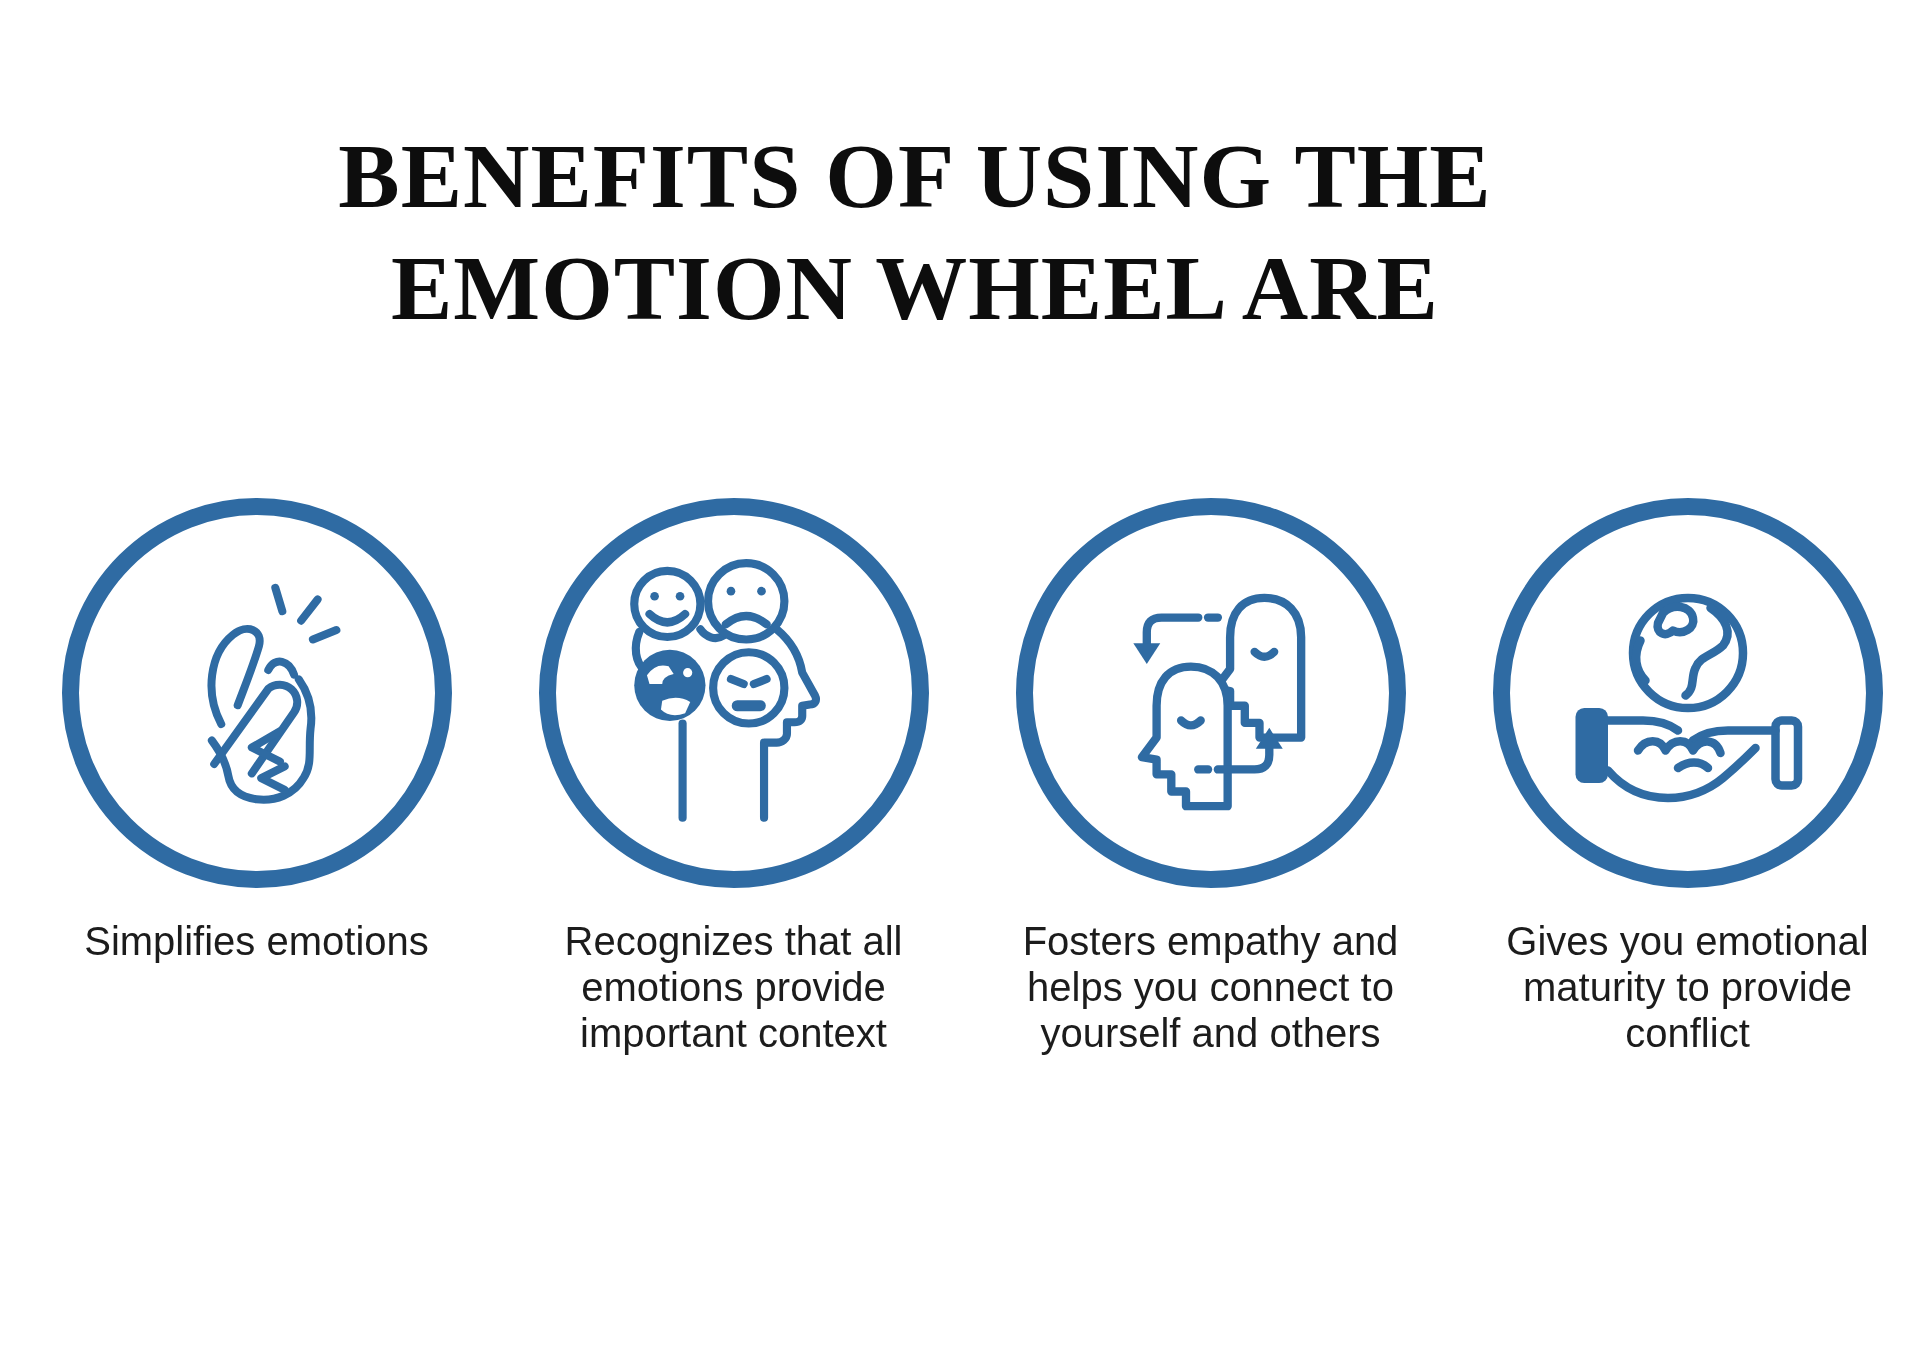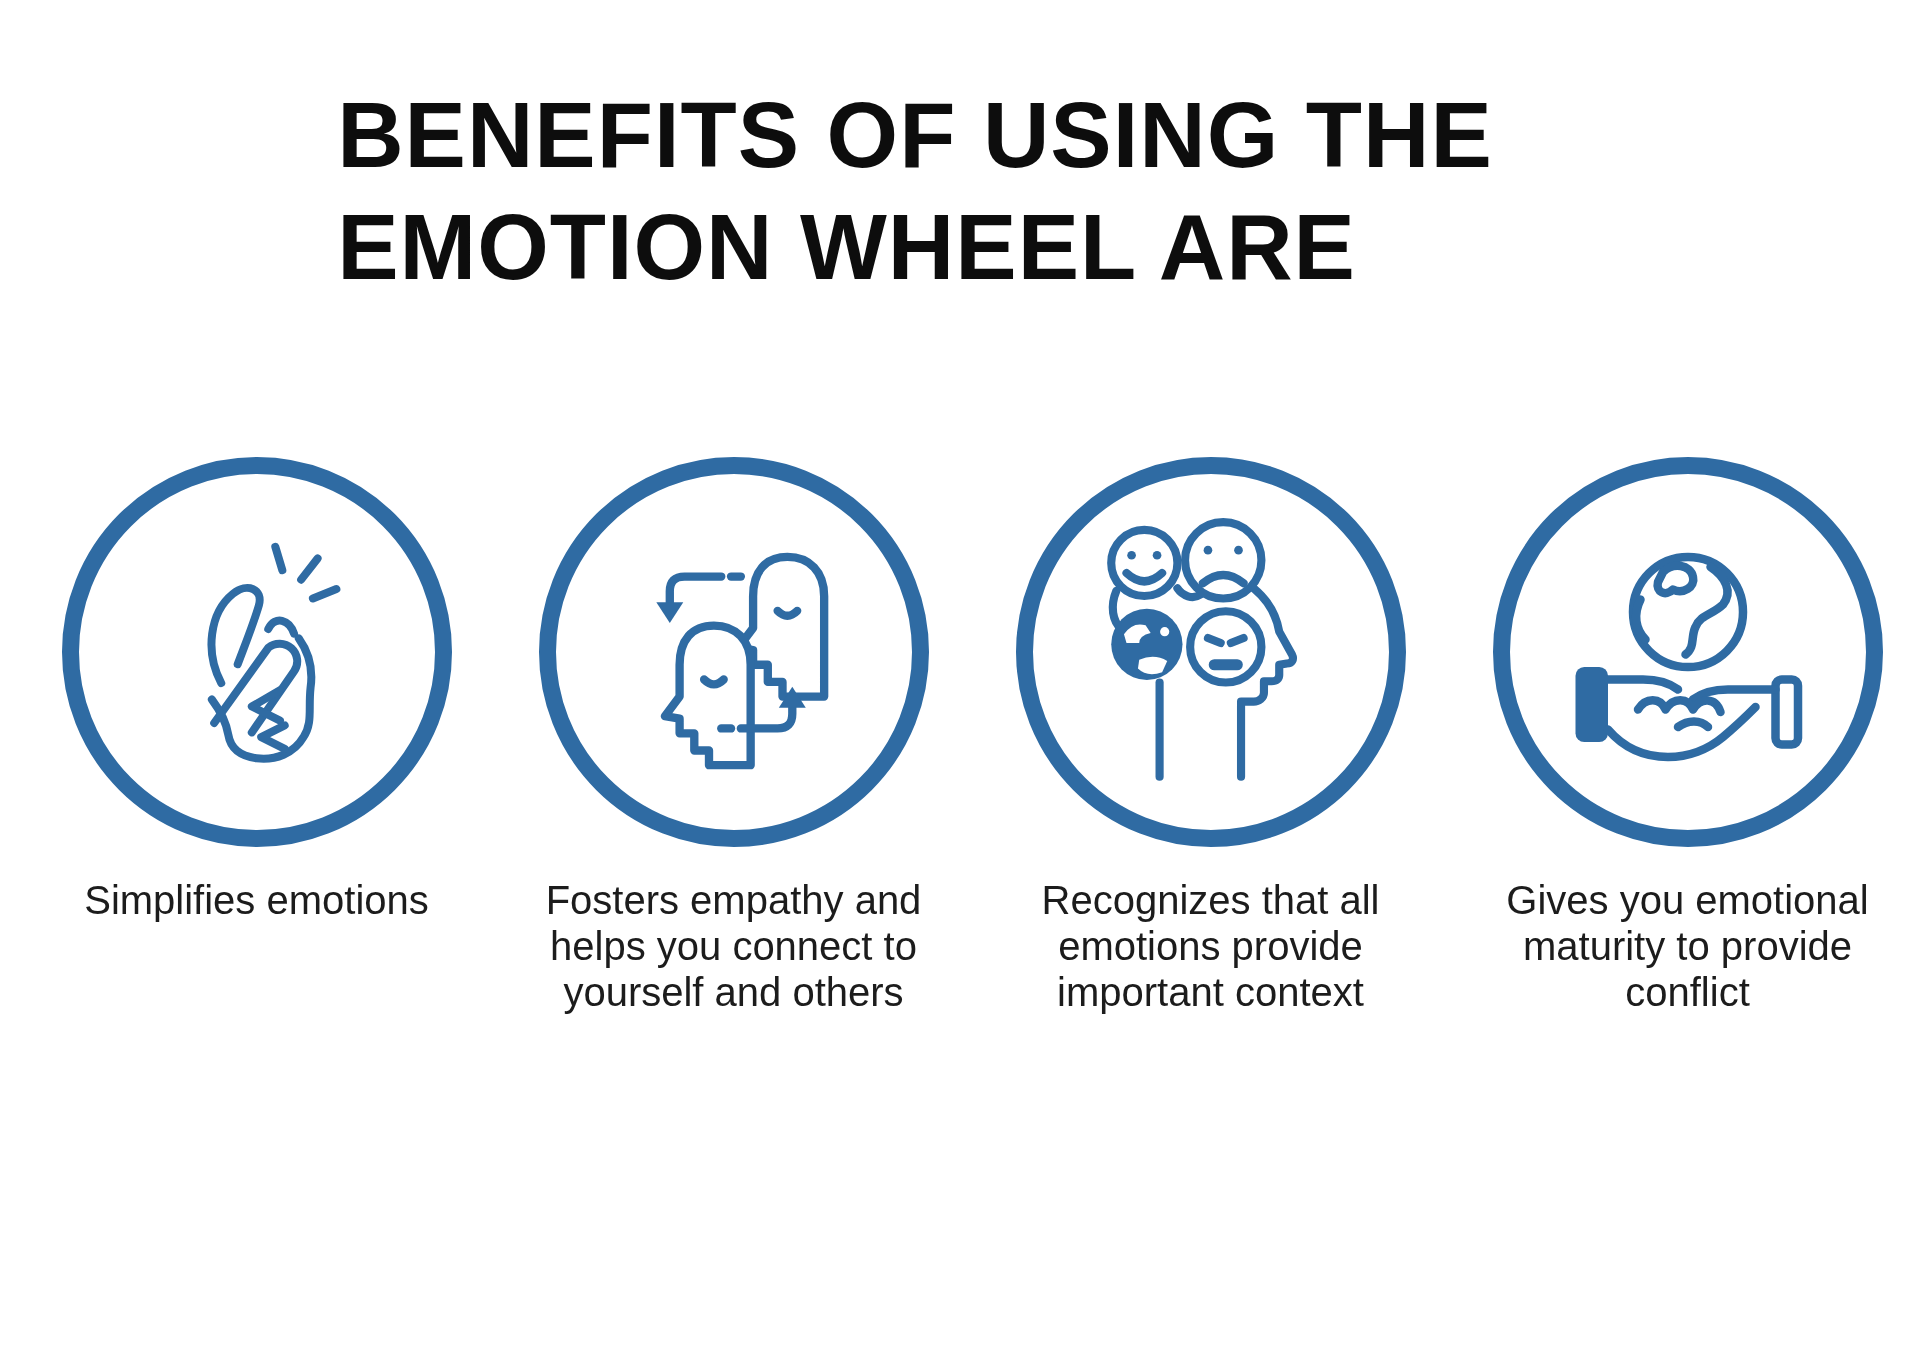--- a/index.html
+++ b/index.html
@@ -9,29 +9,30 @@
     --background:#ffffff;
   }
   *{margin:0;padding:0;box-sizing:border-box;}
   html,body{width:1920px;height:1364px;overflow:hidden;background:var(--background);}
   body{font-family:"Liberation Sans",sans-serif;}
 
   .canvas{position:relative;width:1920px;height:1364px;background:var(--background);}
 
   .title{
     width:fit-content;
-    margin:79px auto 0;
+    margin:120px auto 0;
     transform:translateX(-45px);
     font-size:92px;
     line-height:112px;
     font-weight:700;
     letter-spacing:1px;
     color:var(--title);
-    text-align:left;
+    text-align:center;
     white-space:pre-line;
+    font-family:Liberation Serif, serif;
   }
 
   .benefits-row{
     display:flex;
     margin:154px 0 0 18px;
     width:1908px;
   }
   .benefit{
     width:477px;
     display:flex;
@@ -87,44 +88,20 @@
 
           <path d="M60,66 L48,73 L60,79"></path>
           <path d="M62,81 L52,86 L62,91"></path>
         </svg>
       </div>
       <div class="label">Simplifies emotions</div>
     </div>
 
     <div class="benefit">
       <div class="circle">
-        <svg class="icon" width="245" height="245" viewBox="0 0 100 100" fill="none" stroke="currentColor" stroke-width="3.4" stroke-linecap="round" stroke-linejoin="round">
-
-          <path d="M87,68 L87,27 C87,17 81,11 72,11 C63,11 58,17 58,27 L58,40 L52,48 L58,49 L58,55 L64,55 L64,62 L70,62 L70,68 Z" fill="#ffffff"></path>
-          <path d="M68,33 Q72,37 76,33"></path>
-
-          <g transform="translate(-30,28)">
-            <path d="M87,68 L87,27 C87,17 81,11 72,11 C63,11 58,17 58,27 L58,40 L52,48 L58,49 L58,55 L64,55 L64,62 L70,62 L70,68 Z" fill="#ffffff"></path>
-            <path d="M68,33 Q72,37 76,33"></path>
-          </g>
-
-          <path d="M53,19 L49,19"></path>
-          <path d="M45,19 L30,19 Q24,19 24,25 L24,30"></path>
-          <path d="M18.5,29.5 L24,38 L29.5,29.5 Z" fill="currentColor" stroke="none"></path>
-
-          <path d="M45,81 L49,81"></path>
-          <path d="M53,81 L68,81 Q74,81 74,75 L74,72"></path>
-          <path d="M68.5,72.5 L74,64 L79.5,72.5 Z" fill="currentColor" stroke="none"></path>
-        </svg>
-      </div>
-      <div class="label">Fosters empathy and helps you connect to yourself and others</div>
-    </div>
-
-    <div class="benefit">
-      <div class="circle">
         <svg class="icon" width="255" height="280" viewBox="0 0 100 110" fill="none" stroke="currentColor" stroke-width="3.2" stroke-linecap="round" stroke-linejoin="round">
 
           <path d="M67,30 C73,35 76,41 77,47 L82,56 C83,58 82,59.5 80,59.5 L77,60 L77,64 C77,65.5 76,66.5 74,66.5 L71,66.5 L71,71 C71,73 69,74.5 67,74.5 L62,74.5 L62,104"></path>
           <path d="M30,67 L30,104"></path>
 
           <path d="M37,30 C39,33 43,34.5 46,32.5"></path>
           <path d="M13,31 C10.5,37 11.5,43 15,46"></path>
 
           <circle cx="24" cy="20" r="13" fill="#ffffff"></circle>
           <circle cx="19" cy="17" r="1.7" fill="currentColor" stroke="none"></circle>
@@ -145,20 +122,44 @@
           <path d="M49,49.5 l5,2"></path>
           <path d="M63,49.5 l-5,2"></path>
           <path d="M51.5,60 L60.5,60" stroke-width="4.4"></path>
         </svg>
       </div>
       <div class="label">Recognizes that all emotions provide important context</div>
     </div>
 
     <div class="benefit">
       <div class="circle">
+        <svg class="icon" width="245" height="245" viewBox="0 0 100 100" fill="none" stroke="currentColor" stroke-width="3.4" stroke-linecap="round" stroke-linejoin="round">
+
+          <path d="M87,68 L87,27 C87,17 81,11 72,11 C63,11 58,17 58,27 L58,40 L52,48 L58,49 L58,55 L64,55 L64,62 L70,62 L70,68 Z" fill="#ffffff"></path>
+          <path d="M68,33 Q72,37 76,33"></path>
+
+          <g transform="translate(-30,28)">
+            <path d="M87,68 L87,27 C87,17 81,11 72,11 C63,11 58,17 58,27 L58,40 L52,48 L58,49 L58,55 L64,55 L64,62 L70,62 L70,68 Z" fill="#ffffff"></path>
+            <path d="M68,33 Q72,37 76,33"></path>
+          </g>
+
+          <path d="M53,19 L49,19"></path>
+          <path d="M45,19 L30,19 Q24,19 24,25 L24,30"></path>
+          <path d="M18.5,29.5 L24,38 L29.5,29.5 Z" fill="currentColor" stroke="none"></path>
+
+          <path d="M45,81 L49,81"></path>
+          <path d="M53,81 L68,81 Q74,81 74,75 L74,72"></path>
+          <path d="M68.5,72.5 L74,64 L79.5,72.5 Z" fill="currentColor" stroke="none"></path>
+        </svg>
+      </div>
+      <div class="label">Fosters empathy and helps you connect to yourself and others</div>
+    </div>
+
+    <div class="benefit">
+      <div class="circle">
         <svg class="icon" width="250" height="250" viewBox="0 0 100 100" fill="none" stroke="currentColor" stroke-width="3.4" stroke-linecap="round" stroke-linejoin="round">
 
           <circle cx="50" cy="34" r="22"></circle>
           <path d="M40,18 C44,14 51,15 52,20 C53,24 48,27 44,25 C41,28 37,26 38,22 Z"></path>
           <path d="M59,16 C65,20 68,26 64,31 C60,35 55,35 53,40 C51,44 53,48 49,51"></path>
           <path d="M31,29 C28,35 29,41 33,45"></path>
 
           <path d="M19,58 L83,58 L83,96 L19,96 Z" fill="#ffffff" stroke="none"></path>
 
           <rect x="5" y="56" width="13" height="30" rx="3.5" fill="currentColor" stroke="none"></rect>

